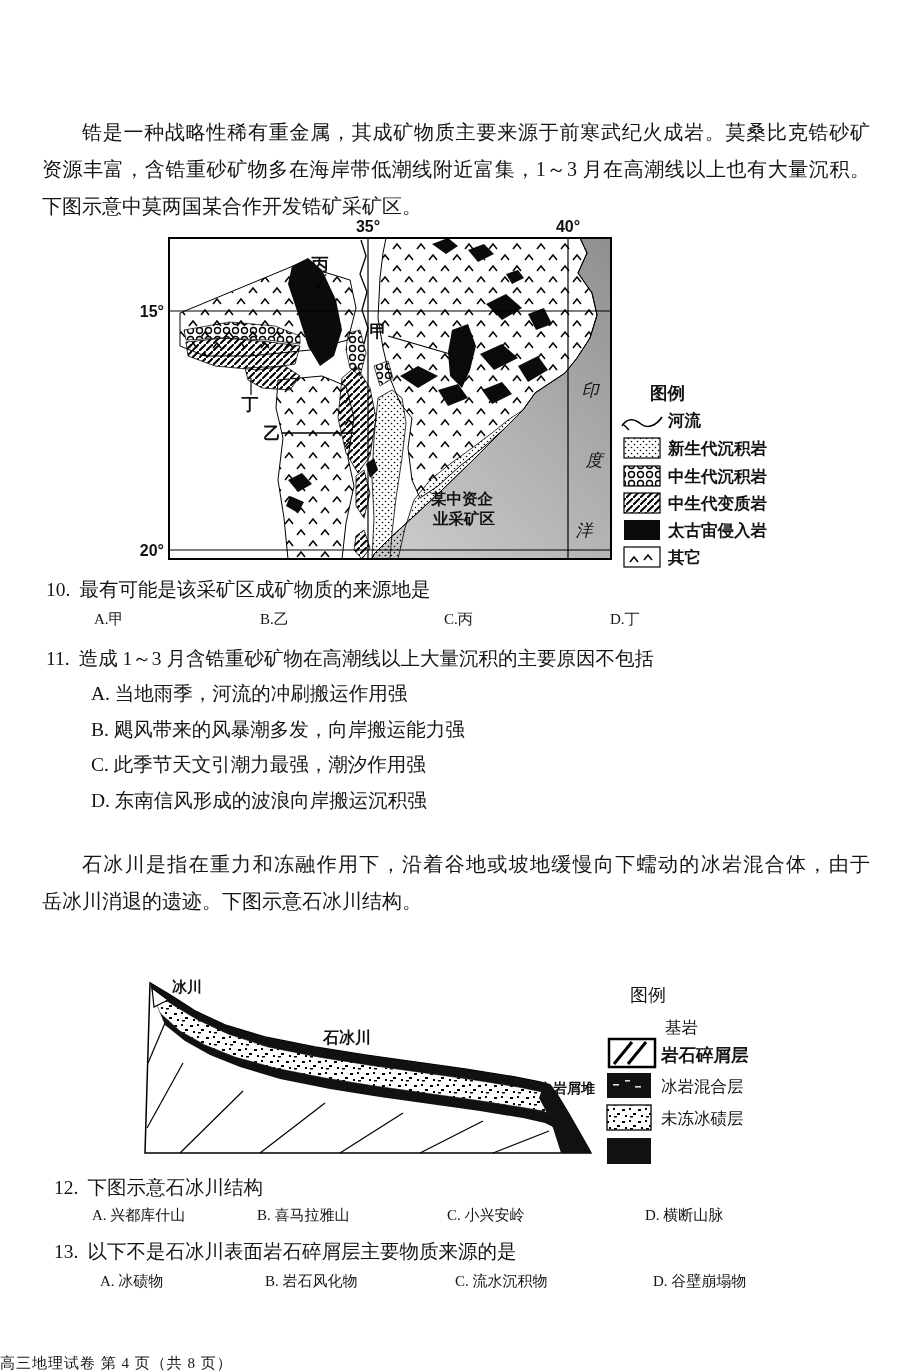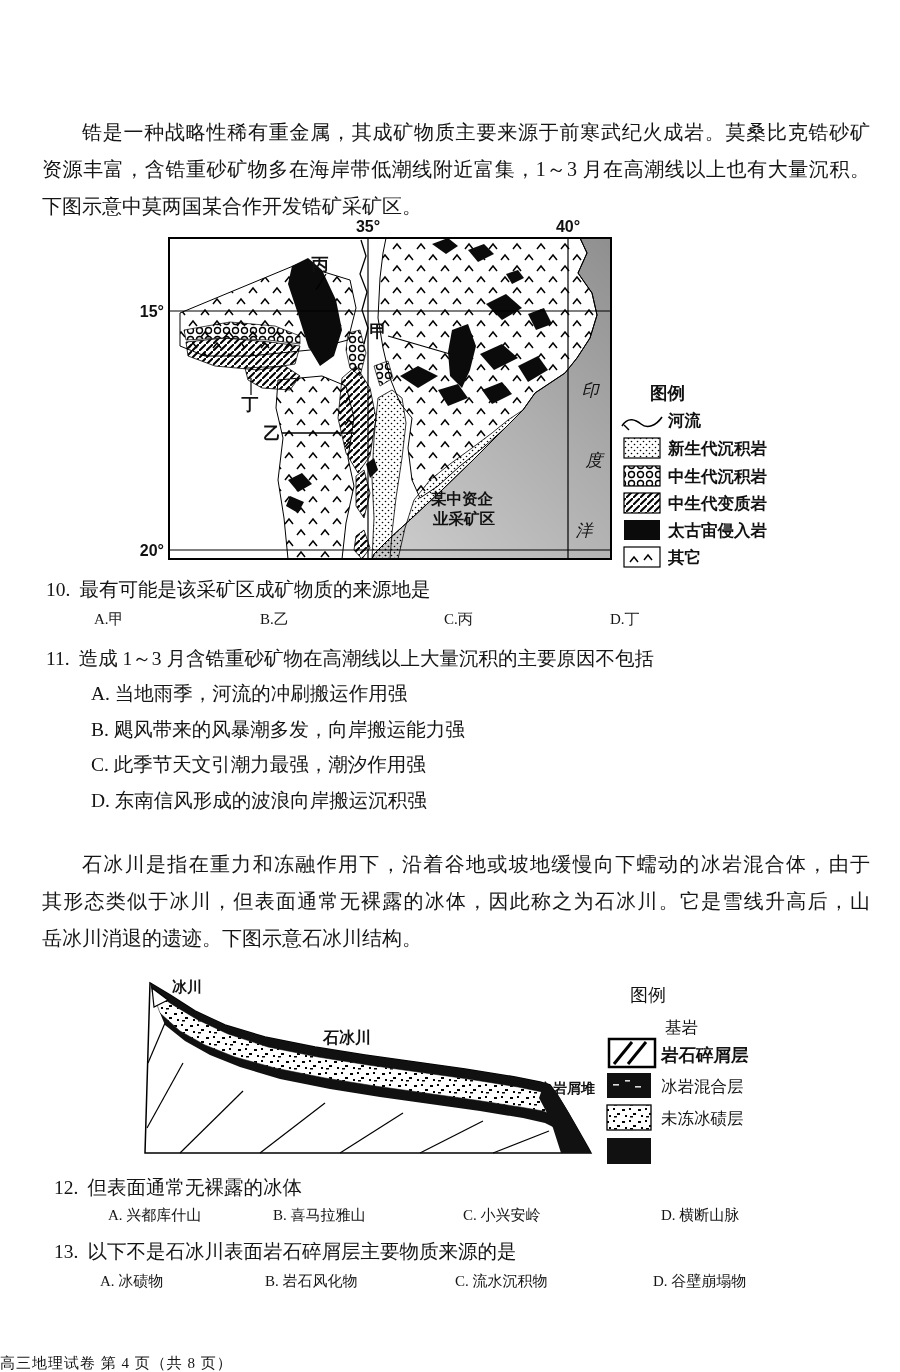--- a/index.html
+++ b/index.html
@@ -172,21 +172,20 @@
 <div class="abs qline" style="left:46px;top:597px">
   <span class="qnum">11.</span><span>造成 1～3 月含锆重砂矿物在高潮线以上大量沉积的主要原因不包括</span>
 </div>
 <div class="abs optline" style="left:91px;top:632px">A. 当地雨季，河流的冲刷搬运作用强</div>
 <div class="abs optline" style="left:91px;top:668px">B. 飓风带来的风暴潮多发，向岸搬运能力强</div>
 <div class="abs optline" style="left:91px;top:703px">C. 此季节天文引潮力最强，潮汐作用强</div>
 <div class="abs optline" style="left:91px;top:739px">D. 东南信风形成的波浪向岸搬运沉积强</div>
 
 <div class="abs para" style="top:798px">
   <div class="pline fill indent">石冰川是指在重力和冻融作用下，沿着谷地或坡地缓慢向下蠕动的冰岩混合体，由于</div>
-  <div class="pline fill">其形态类似于冰川，但表面通常无裸露的冰体，因此称之为石冰川。它是雪线升高后，山</div>
   <div class="pline">岳冰川消退的遗迹。下图示意石冰川结构。</div>
 </div>
 
 <div class="abs" style="left:125px;top:915px;width:660px;height:205px">
 <svg width="660" height="205" viewBox="0 0 660 205">
 
   <path d="M25 20 L45 32 L70 48 L100 62 L140 74 L190 84 L240 92 L290 99 L340 106 L390 114 L415 119 L425 122 C436 136 448 158 466 190 L20 190 Z" fill="#fff" stroke="#000" stroke-width="1.5"></path>
 
   <g stroke="#000" stroke-width="1.2">
     <line x1="55" y1="190" x2="118" y2="128"></line>
@@ -227,23 +226,23 @@
     </g>
     <text class="f2-leg" x="536" y="129">冰岩混合层</text>
     <rect x="482" y="142" width="44" height="25" fill="url(#speckle)" stroke="#000" stroke-width="1.3"></rect>
     <text class="f2-leg" x="536" y="161">未冻冰碛层</text>
     <rect x="482" y="175" width="44" height="26" fill="#111"></rect>
   </g>
 </svg>
 </div>
 
 <div class="abs qline" style="left:54px;top:1126px">
-  <span class="qnum">12.</span><span>但表面通常无裸露的冰体</span>
-</div>
-<div class="abs optrow q1213row" style="left:108px;top:1158px">
+  <span class="qnum">12.</span><span>下图示意石冰川结构</span>
+</div>
+<div class="abs optrow q1213row" style="left:92px;top:1158px">
   <span>A. 兴都库什山</span><span>B. 喜马拉雅山</span><span>C. 小兴安岭</span><span>D. 横断山脉</span>
 </div>
 <div class="abs qline" style="left:54px;top:1190px">
   <span class="qnum">13.</span><span>以下不是石冰川表面岩石碎屑层主要物质来源的是</span>
 </div>
 <div class="abs optrow q1213row" style="left:100px;top:1224px">
   <span>A. 冰碛物</span><span>B. 岩石风化物</span><span>C. 流水沉积物</span><span>D. 谷壁崩塌物</span>
 </div>
 
 <div class="abs footer">高三地理试卷 第 4 页（共 8 页）</div>

